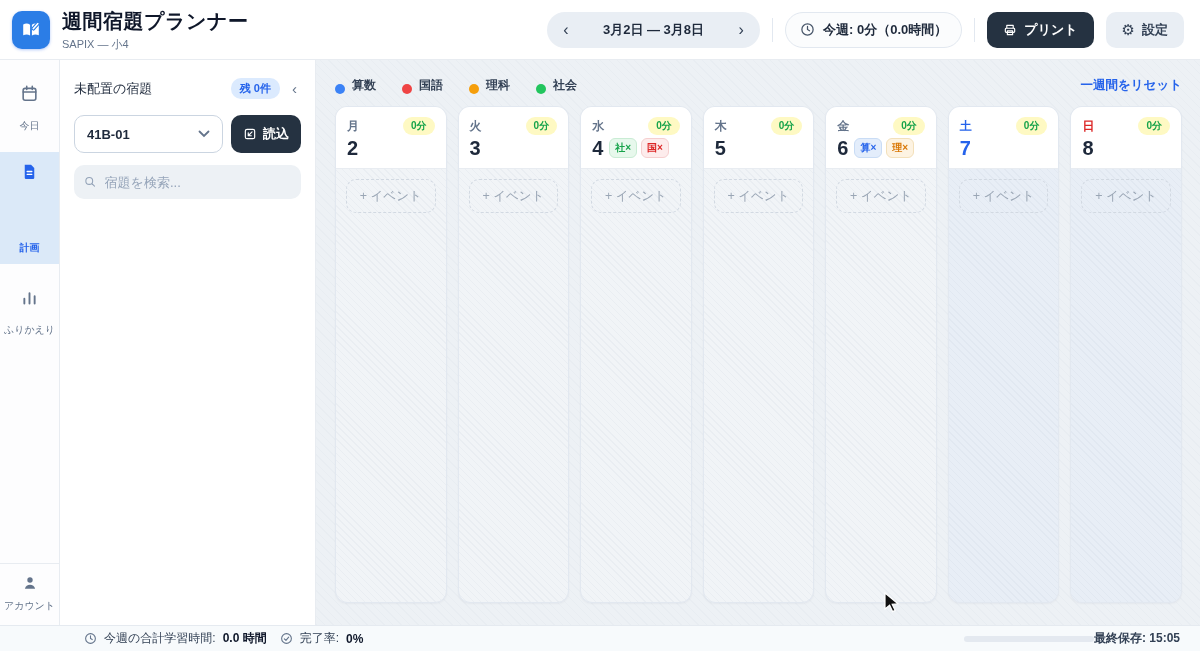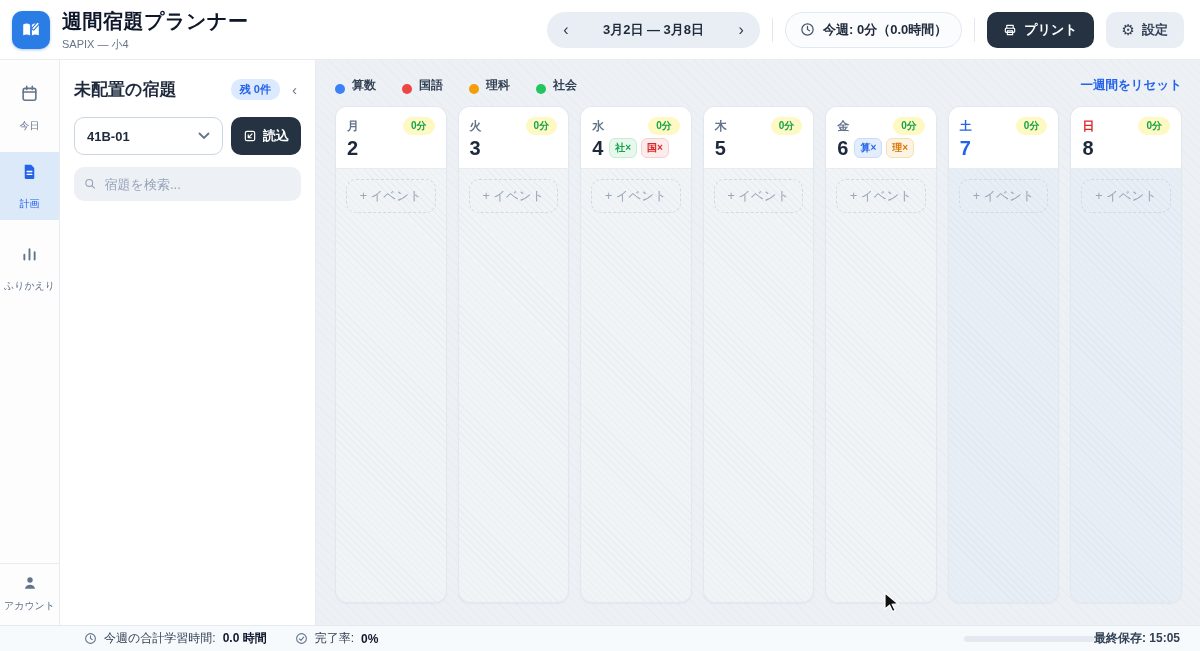--- a/index.html
+++ b/index.html
@@ -26,29 +26,29 @@
   .gear-glyph { font-size:15px; line-height:1; }
 
   
   .content { display:flex; flex:1 1 auto; height:565px; overflow:hidden; }
 
   
   .rail { width:60px; flex:0 0 60px; background:#fdfdfe; border-right:1px solid #e8ecf1; display:flex; flex-direction:column; }
   .rail-item { width:100%; padding:10px 0 9px; display:flex; flex-direction:column; align-items:center; gap:12px; color:#64748b; cursor:pointer; margin-top:14px; }
   .rail-item .rail-label { font-size:10px; }
   .rail-item.active { background:#dbe9f8; color:#2563eb; margin-top:10px; }
-  .rail-item.active .rail-label { font-weight:normal; }
+  .rail-item.active .rail-label { font-weight:bold;margin-top:44px; }
   .rail-spacer { flex:1; }
   .rail-account { border-top:1px solid #e8ecf1; padding:10px 0 12px; display:flex; flex-direction:column; align-items:center; gap:3px; color:#64748b; cursor:pointer; }
   .rail-account .rail-label { font-size:10px; }
 
   
   .panel { width:256px; flex:0 0 256px; background:#fff; border-right:1px solid #e8ecf1; display:flex; flex-direction:column; padding:18px 14px 20px; }
   .panel-head { display:flex; align-items:center; gap:8px; margin-bottom:16px; }
-  .panel-title { font-size:17px; font-weight:bold; color:#1e293b; flex:1; }
+  .panel-title { font-size:13px; font-weight:normal; color:#1e293b; flex:1; }
   .remain-badge { background:#dbeafe; color:#2563eb; font-size:11px; font-weight:bold; border-radius:10px; padding:3px 9px; white-space:nowrap; }
   .collapse-btn { border:0; background:transparent; color:#64748b; font-size:15px; cursor:pointer; padding:0 4px; }
   .loader-row { display:flex; gap:8px; margin-bottom:12px; }
   .select { flex:1; height:38px; border:1px solid #cbd5e1; border-radius:10px; background:#fff; display:flex; align-items:center; justify-content:space-between; padding:0 12px; font-size:13px; font-weight:bold; color:#1e293b; cursor:pointer; }
   .select svg { color:#64748b; }
   .btn-load { flex:0 0 auto; height:38px; border:0; border-radius:10px; background:#253241; color:#fff; font-size:13px; font-weight:bold; padding:0 12px; display:flex; align-items:center; gap:6px; cursor:pointer; font-family:inherit; }
   .search-box { height:34px; background:#edf1f5; border-radius:10px; display:flex; align-items:center; gap:8px; padding:0 10px; color:#94a3b8; }
   .search-box input { border:0; background:transparent; outline:none; font-size:13px; color:#334155; width:100%; font-family:inherit; }
   .search-box input::placeholder { color:#94a3b8; }
   .panel-spacer { flex:1; }
@@ -78,21 +78,21 @@
   .day-body { flex:1; padding:10px; background-image:repeating-linear-gradient(45deg, rgba(148,163,184,.08) 0 1px, transparent 1px 5px); }
   .event-btn { width:100%; height:34px; border:1.5px dashed #d2d9e2; border-radius:10px; background:transparent; color:#9aa6b5; font-size:12.5px; cursor:pointer; font-family:Liberation Sans, sans-serif; }
   .day-col.saturday .day-body, .day-col.sunday .day-body { background-color:#e8eef6; }
   .day-col.saturday { background:#e8eef6; }
   .day-col.sunday { background:#e8eef6; }
   .day-col.saturday .dow, .day-col.saturday .date-num { color:#2563eb; }
   .day-col.sunday .dow { color:#dc2626; }
 
   
   .statusbar { height:26px; flex:0 0 26px; background:#f7fafc; border-top:1px solid #e5eaf0; display:flex; align-items:center; justify-content:space-between; padding:0 20px 0 84px; }
-  .sb-left { display:flex; gap:28px; }
+  .sb-left { display:flex; gap:13px; }
   .sb-item { display:flex; align-items:center; gap:7px; font-size:12px; color:#334155; }
   .sb-item svg { color:#64748b; }
   .sb-item b { color:#0f172a; }
   .sb-right { display:flex; align-items:center; gap:0; }
   .sb-track { width:130px; height:6px; border-radius:3px; background:#e4e9f0; }
   .sb-saved { font-size:12px; font-weight:bold; color:#334155; }
 
   .cursor { position:absolute; left:884px; top:592px; pointer-events:none; z-index:50; }
 </style>
 </head>

